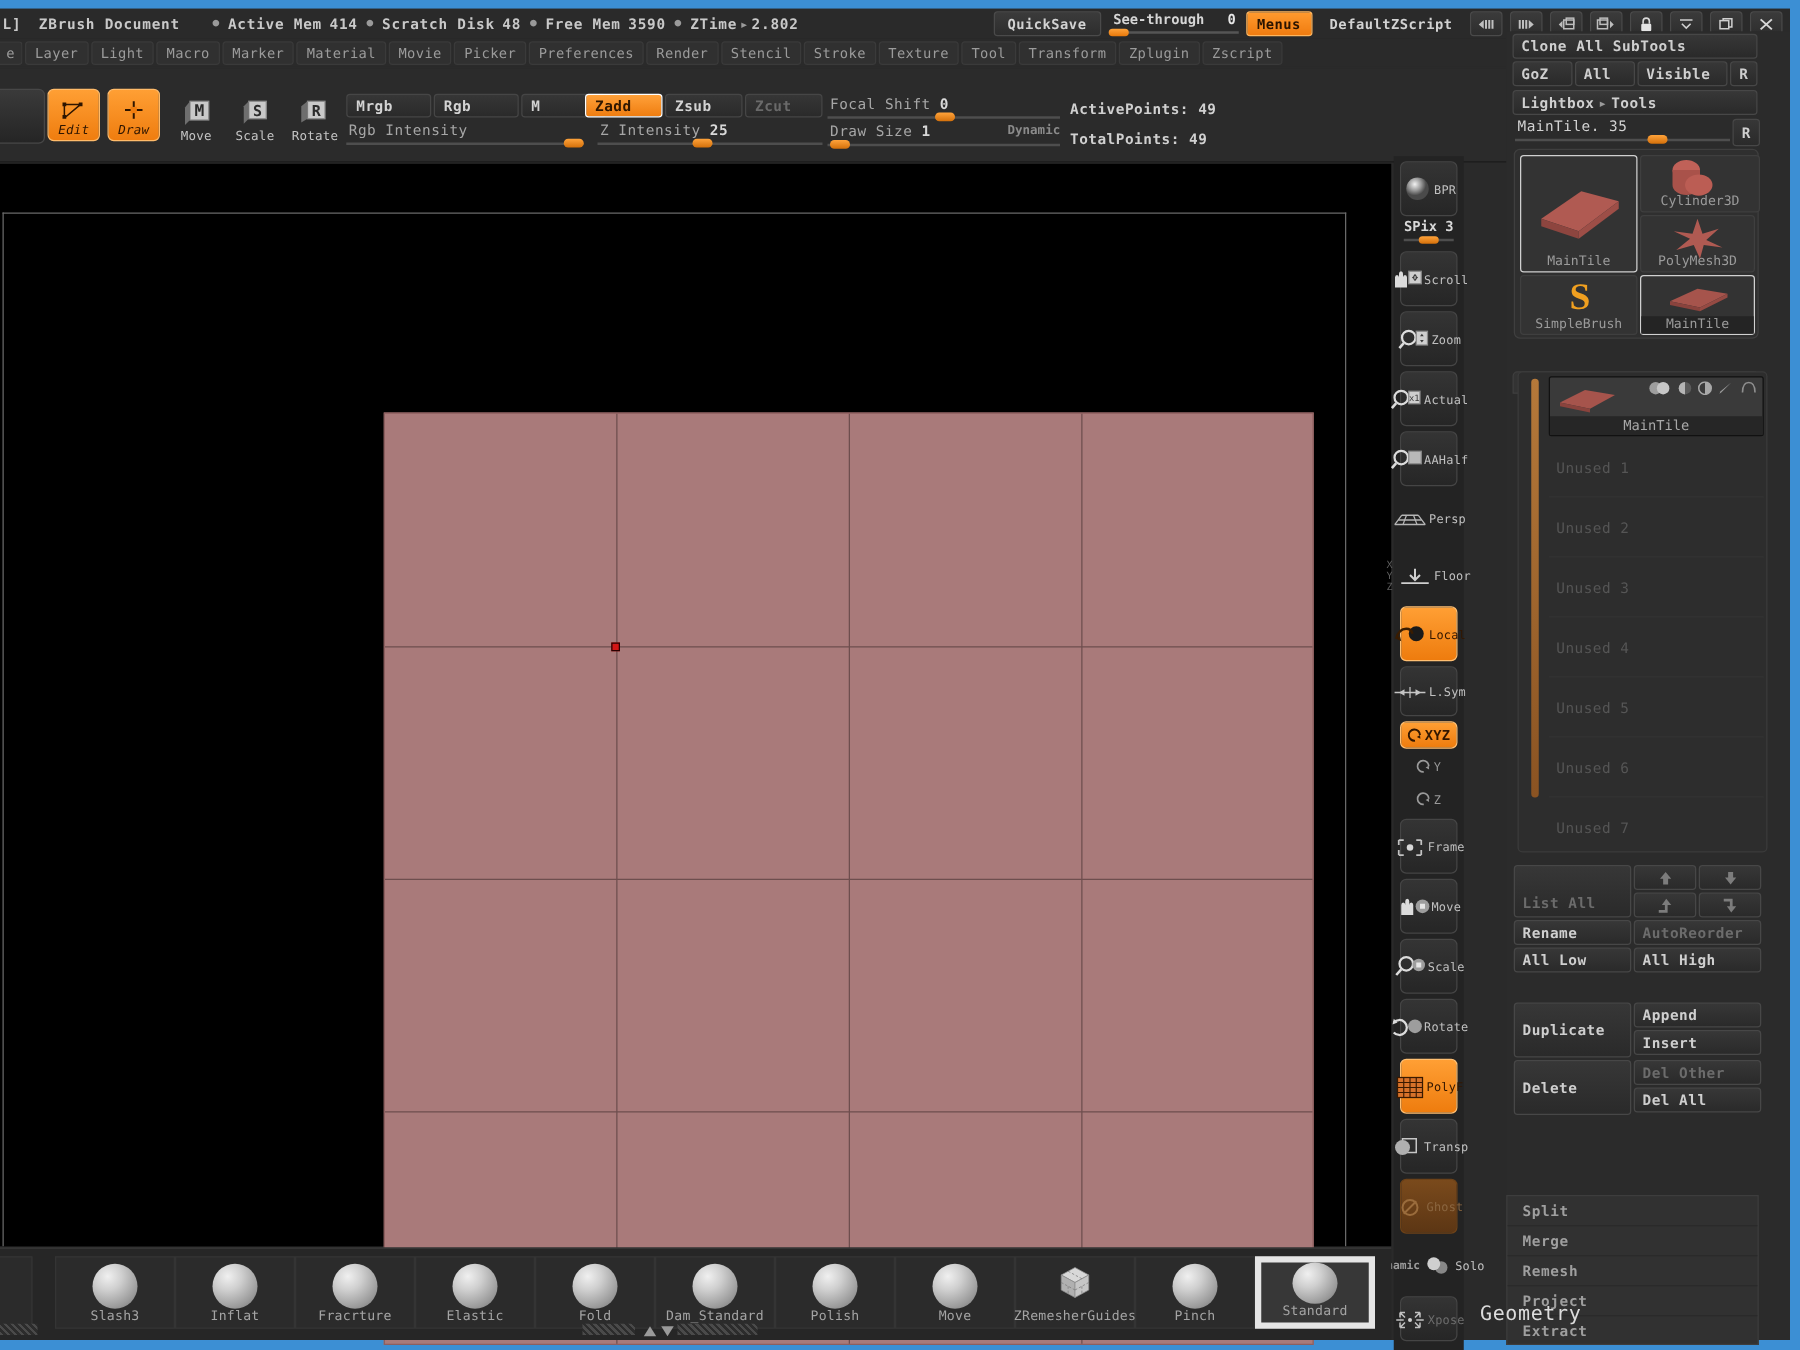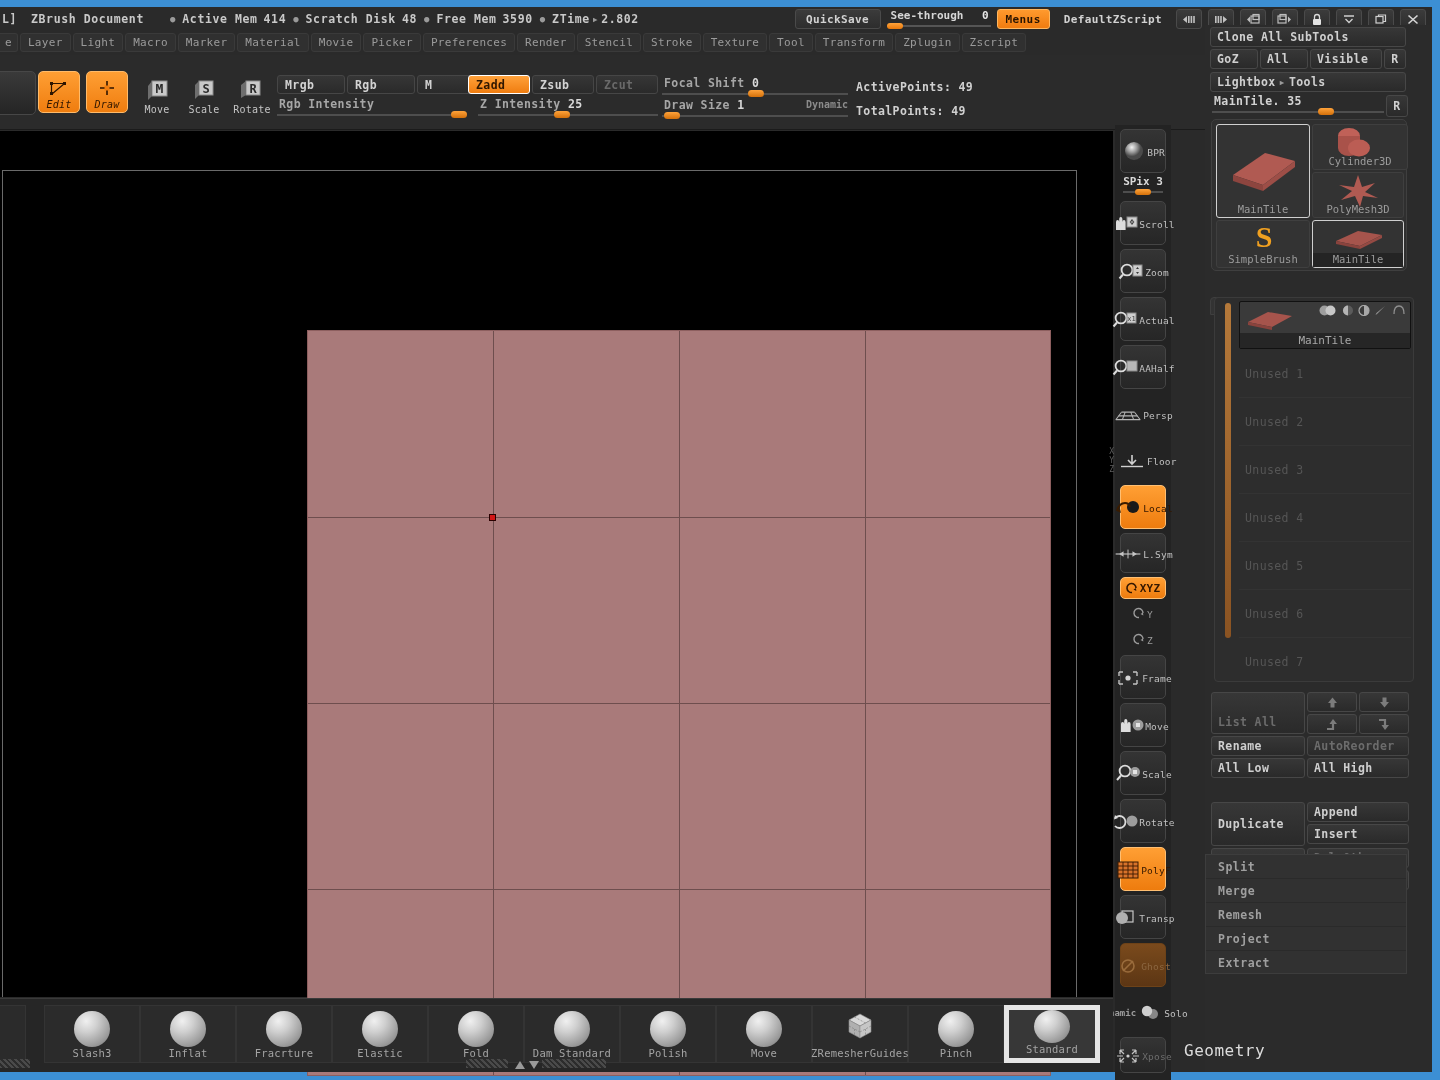--- a/index.html
+++ b/index.html
@@ -64,21 +64,21 @@
 
   .modebtn { position:absolute; height:19px; border-radius:3px;
              background:linear-gradient(#363636,#2a2a2a); border:1px solid #464646;
              display:flex; align-items:center; padding-left:7px; color:#d3d3d3;
              font-size:11.5px; font-weight:bold; letter-spacing:.4px; }
   .modebtn.on { background:linear-gradient(#ffa13a,#ef7d10); border:1px solid #fff; color:#301700; }
   .modebtn.dim { color:#6a6a6a; }
 
   .slider { position:absolute; height:22px; }
   .slider .s-lbl { position:absolute; left:2px; top:0; font-size:11.5px; color:#a6a6a6;
-                   font-weight:bold; letter-spacing:.4px; white-space:nowrap; }
+                   font-weight:normal; letter-spacing:.4px; white-space:nowrap; }
   .slider .s-lbl b { color:#d8d8d8; }
   .slider .s-track { position:absolute; left:0; bottom:3px; width:100%; height:2px; background:#4e4e4e; }
   .slider .s-knob { position:absolute; bottom:1px; width:16px; height:7px; border-radius:4px;
                     background:linear-gradient(#ffa33b,#d4700a); }
   .dyn { position:absolute; font-size:10px; color:#8b8b8b; font-weight:bold; }
 
   .ptstat { position:absolute; font-size:11.5px; color:#d0d0d0; font-weight:bold; letter-spacing:.4px; }
 
   
   .canvas-outer { position:absolute; left:0; top:131px; width:1113px; height:866px; background:#000; }
@@ -811,21 +811,21 @@
 
     <div class="row">
       <div class="pbtn" style="width:94px;height:44px">Delete</div>
       <div style="display:flex;flex-direction:column;gap:2px">
         <div class="pbtn dim" style="width:102px">Del Other</div>
         <div class="pbtn" style="width:102px">Del All</div>
       </div>
     </div>
   </div>
 
-  <div class="menulist" style="top:854px;height:120px">
+  <div class="menulist" style="top:956px;height:120px">
     <div class="ml-item">Split</div>
     <div class="ml-item">Merge</div>
     <div class="ml-item">Remesh</div>
     <div class="ml-item">Project</div>
     <div class="ml-item" style="border-bottom:none">Extract</div>
   </div>
 
   <div style="position:absolute;left:1184px;top:1041px;font-size:16px;font-weight:normal;color:#dcdcdc;letter-spacing:.5px">Geometry</div>
 
   <div class="brushbar">

